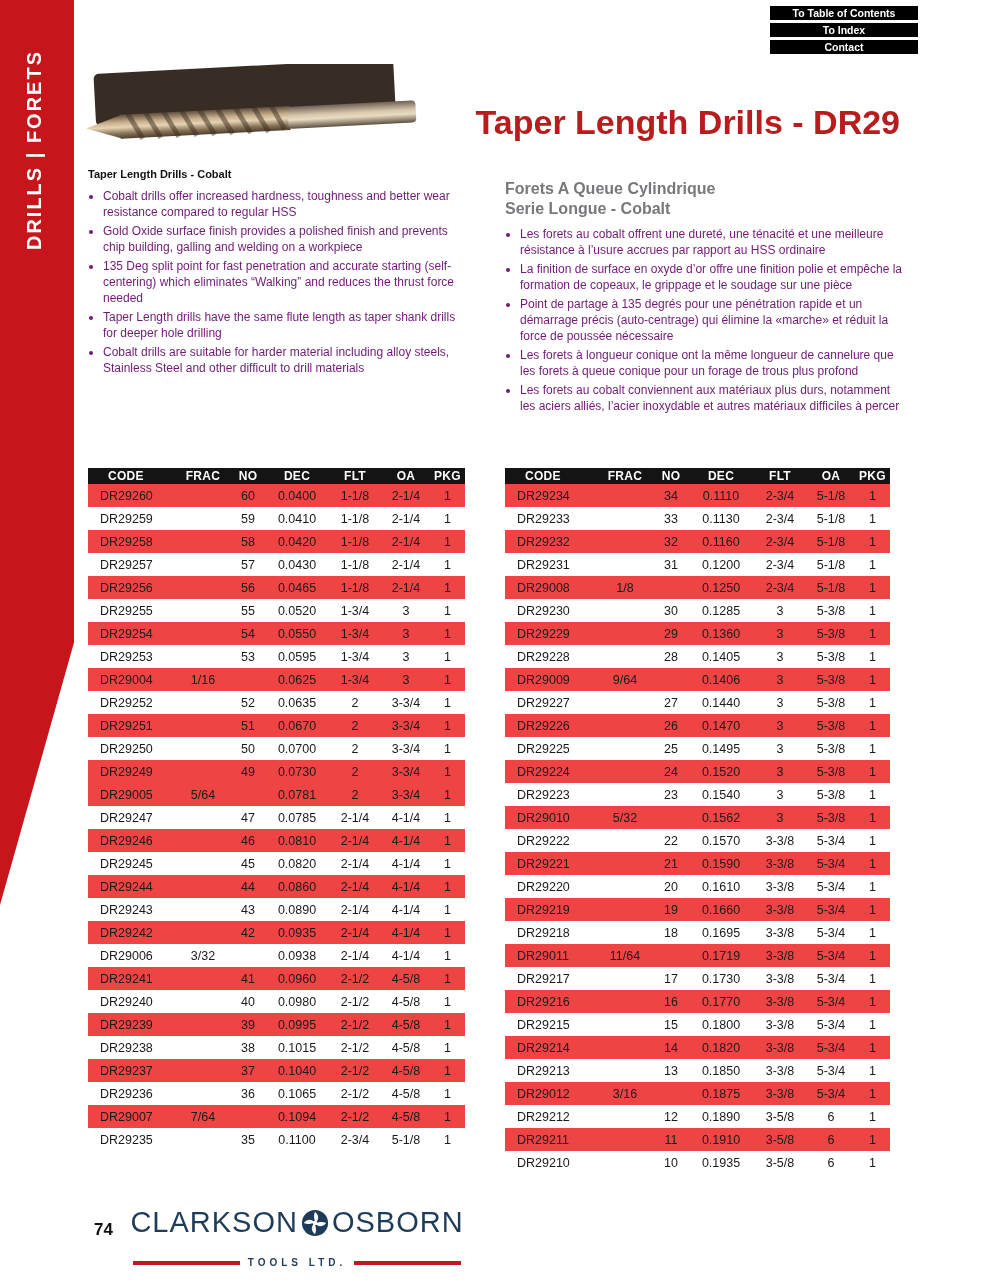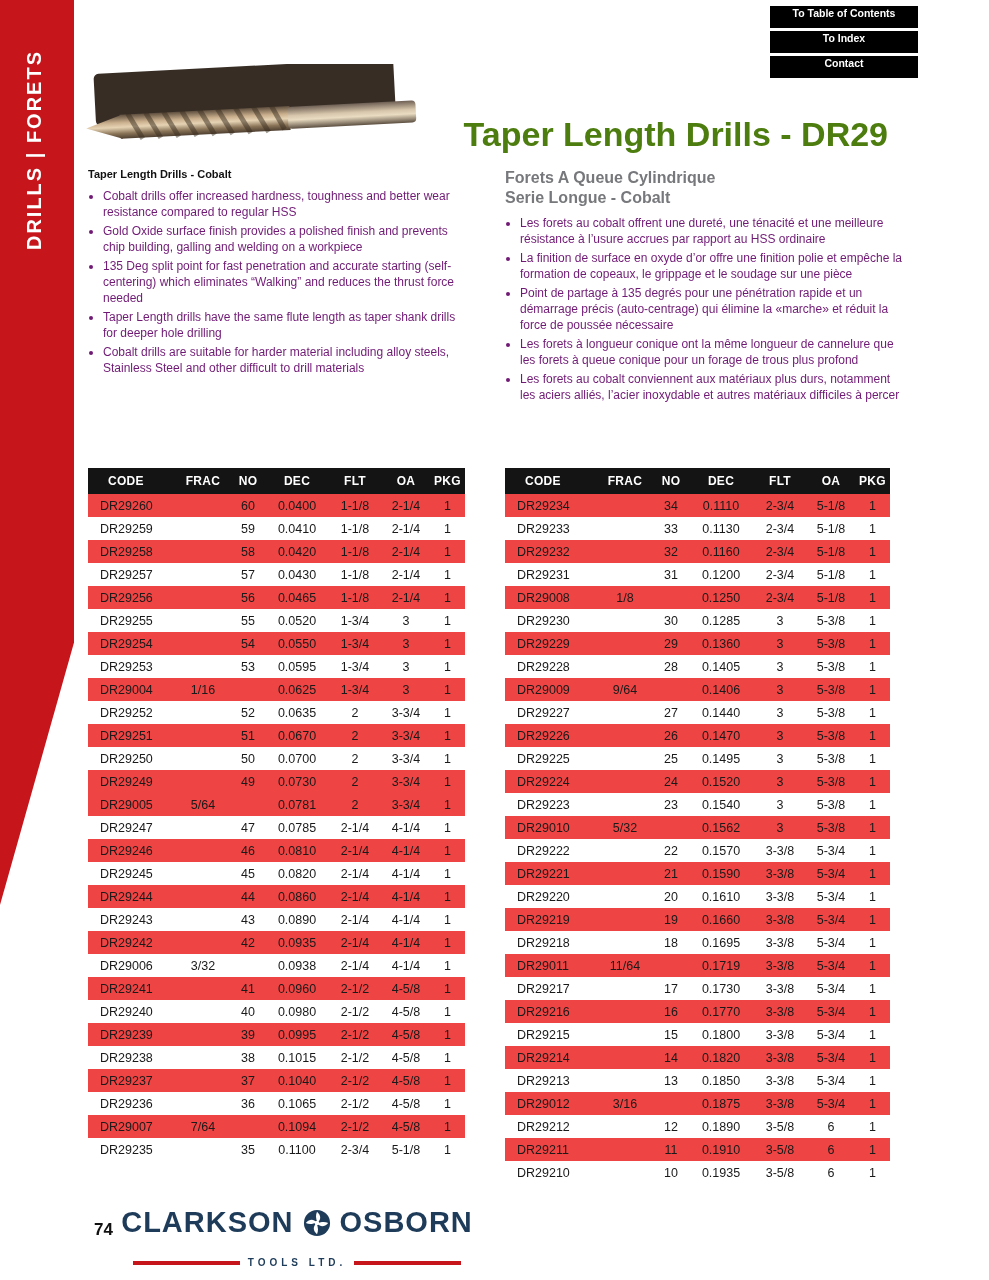--- a/index.html
+++ b/index.html
@@ -19,62 +19,62 @@
   }
   .sidebar-label{
     position:absolute;top:50px;left:23px;
     writing-mode:vertical-rl;transform:rotate(180deg);
     color:#ffffff;font-weight:bold;font-size:20px;letter-spacing:2px;
     white-space:nowrap;
   }
   
   .nav{position:absolute;top:6px;right:71px;width:148px;display:flex;flex-direction:column;gap:3px;}
   .nav-btn{
-    background:#000;color:#fff;height:22px;line-height:15px;
+    background:#000;color:#fff;height:14px;line-height:15px;
     font-size:10.5px;font-weight:bold;text-align:center;cursor:pointer;
   }
   
   .drill-photo{position:absolute;left:80px;top:64px;width:345px;height:105px;}
   
   .page-title{
-    position:absolute;top:103px;right:89px;margin:12px;
-    font-size:34px;font-weight:bold;color:#4d7c0f;letter-spacing:0;
+    position:absolute;top:103px;right:89px;margin:0;
+    font-size:34px;font-weight:bold;color:#b91c1c;letter-spacing:0;
     white-space:nowrap;
   }
   
   .col-en{position:absolute;left:88px;top:168px;width:374px;}
   .col-fr{position:absolute;left:505px;top:164px;width:400px;}
   .col-en h2{margin:0 0 9px 0;font-size:11px;font-weight:bold;color:#111;}
-  .col-fr h2{margin:4px 0 8px 0;font-size:16px;font-weight:bold;color:#77787b;line-height:1.25;}
+  .col-fr h2{margin:15px 0 8px 0;font-size:16px;font-weight:bold;color:#77787b;line-height:1.25;}
   .bullets{margin:0;padding:0 0 0 15px;list-style:disc;}
   .bullets li{
     font-size:12px;line-height:1.3;margin:0 0 4px 0;color:#701a75;
   }
   
   .table-wrap{position:absolute;top:468px;}
   .table-wrap.left{left:88px;width:377px;}
   .table-wrap.right{left:505px;width:385px;}
   table{border-collapse:collapse;width:100%;table-layout:fixed;}
   thead th{
     background:#141414;color:#fff;font-size:12px;font-weight:bold;
-    height:26px;text-align:center;padding:0;letter-spacing:.3px;
+    height:16px;text-align:center;padding:0;letter-spacing:.3px;
   }
   thead th:first-child{text-align:left;padding-left:20px;}
   tbody td{
     height:23px;font-size:12.5px;text-align:center;padding:0;color:#1a1a1a;
     white-space:nowrap;overflow:hidden;
   }
   tbody td:first-child{text-align:left;padding-left:12px;}
   tbody tr.pink{background:#ef4444;}
   
   .page-num{position:absolute;left:94px;top:1220px;font-size:17px;font-weight:bold;color:#111;}
   .logo{position:absolute;left:133px;top:1206px;width:328px;}
   .logo-main{
-    display:flex;align-items:center;justify-content:center;gap:9px;
-    color:#1e3c5a;font-weight:bold;font-size:29px;letter-spacing:1px;white-space:nowrap;
+    display:flex;align-items:center;justify-content:center;gap:3px;
+    color:#1e3c5a;font-weight:normal;font-size:29px;letter-spacing:1px;white-space:nowrap;
   }
   .gear{display:inline-flex;align-items:center;}
   .logo-sub{display:flex;align-items:center;margin-top:18px;}
   .rbar{flex:1;height:4px;background:#c6151b;}
   .sub-text{
     padding:0 8px;font-size:10px;font-weight:bold;color:#1e3c5a;letter-spacing:4px;white-space:nowrap;
   }
 </style>
 </head>
 <body>

